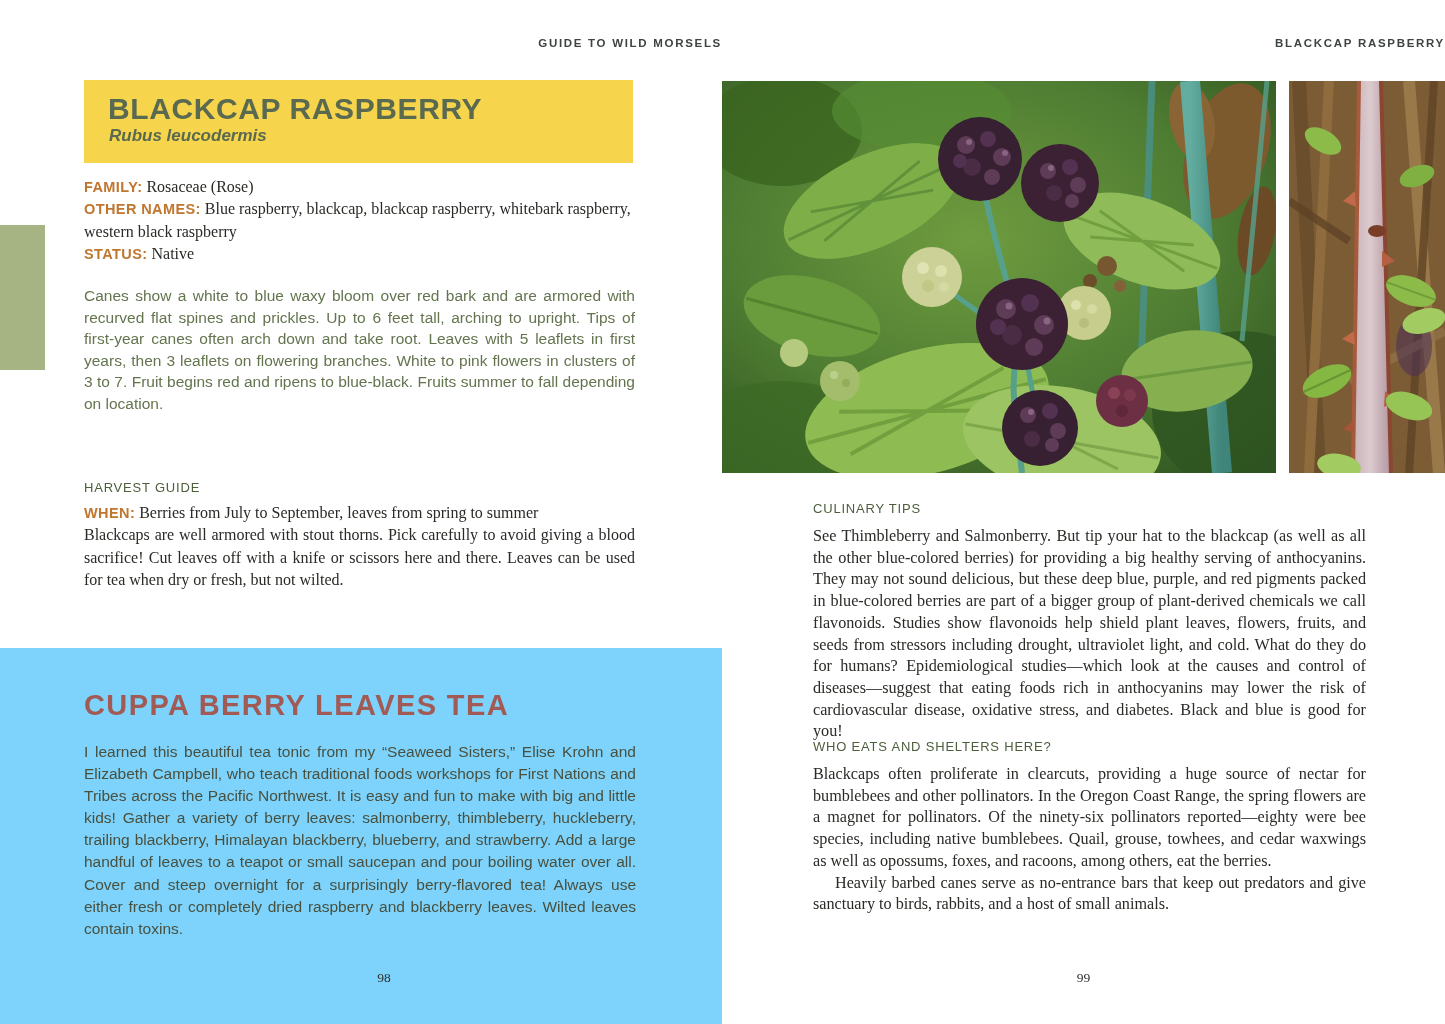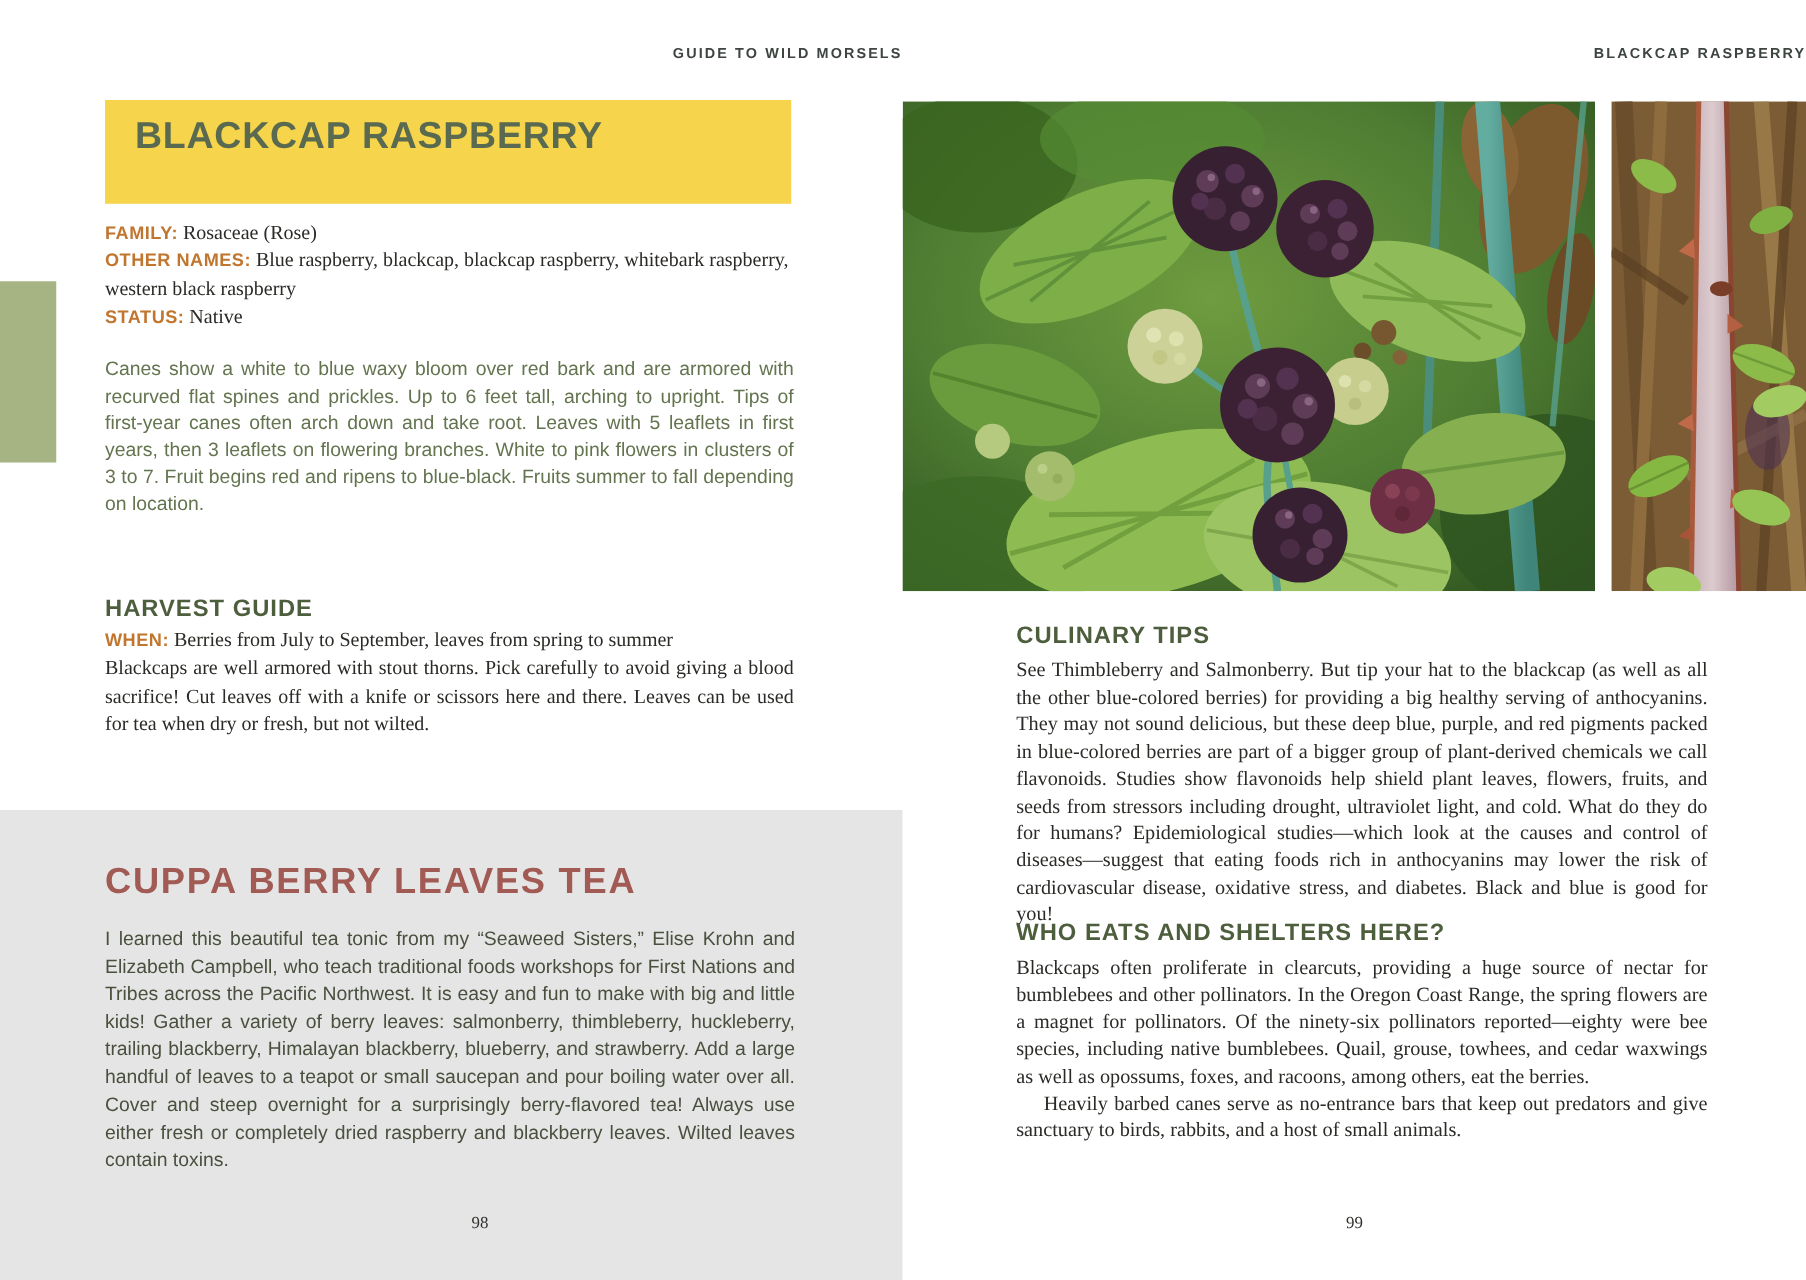--- a/index.html
+++ b/index.html
@@ -38,31 +38,31 @@
     font-family:"Liberation Sans",sans-serif;font-weight:bold;font-size:14.5px;
     letter-spacing:0.4px;color:#c0762f;
   }
   
   .desc{left:84px;top:285px;width:551px;color:#64744f;font-size:15.5px;
     line-height:21.6px;text-align:justify;font-weight:500;}
   .desc p{margin:0;}
   .desc p + p{text-indent:17px;}
   
   .sec-heading{
-    margin:0;font-size:19px;font-weight:bold;letter-spacing:0.8px;
+    margin:0;font-size:13px;font-weight:normal;letter-spacing:0.8px;
     color:#4d5e3d;line-height:22px;
   }
   .harvest-heading{left:84px;top:477px;}
   
   .harvest-block{left:84px;top:502px;width:551px;}
   .harvest-block p{margin:0;font-family:"Liberation Serif",serif;font-size:16px;
     line-height:22.3px;color:#2b2a26;}
   .harvest-note{text-align:justify;}
   
-  .tea-panel{left:0;top:648px;width:722px;height:376px;background:#e5e5e5;}
+  .tea-panel{left:0;top:648px;width:722px;height:376px;background:#7dd3fc;}
   .tea-heading{
     position:absolute;left:84px;top:41px;margin:0;font-size:29px;
     font-weight:bold;letter-spacing:1.4px;color:#a15a54;
   }
   .tea-body{
     position:absolute;left:84px;top:93px;width:552px;margin:0;
     font-size:15.5px;line-height:22.1px;color:#49503e;text-align:justify;
     font-weight:500;
   }
   
@@ -87,20 +87,21 @@
 </head>
 <body>
 
 <div class="abs running-head rh-left">GUIDE TO WILD MORSELS</div>
 <div class="abs running-head rh-right">BLACKCAP RASPBERRY</div>
 
 <div class="abs side-tab"></div>
 
 <div class="abs title-box">
   <h1>BLACKCAP RASPBERRY</h1>
+  <div class="species">Rubus leucodermis</div>
 </div>
 
 <div class="abs info-block">
   <p><span class="lbl">FAMILY:</span> <span>Rosaceae (Rose)</span></p>
   <p><span class="lbl">OTHER NAMES:</span> <span>Blue raspberry, blackcap, blackcap raspberry, whitebark raspberry, western black raspberry</span></p>
   <p><span class="lbl">STATUS:</span> <span>Native</span></p>
 </div>
 
 <div class="abs desc">
   <p>Canes show a white to blue waxy bloom over red bark and are armored with recurved flat spines and prickles. Up to 6 feet tall, arching to upright. Tips of first-year canes often arch down and take root. Leaves with 5 leaflets in first years, then 3 leaflets on flowering branches. White to pink flowers in clusters of 3 to 7. Fruit begins red and ripens to blue-black. Fruits summer to fall depending on location.</p>

